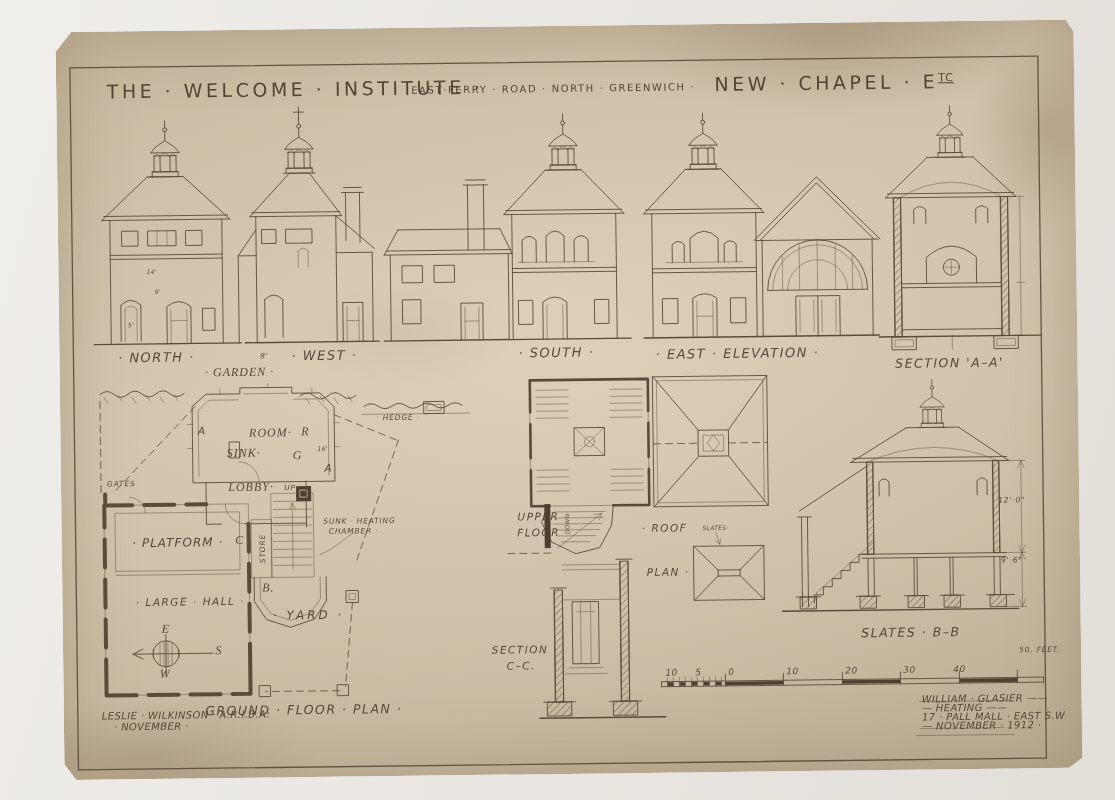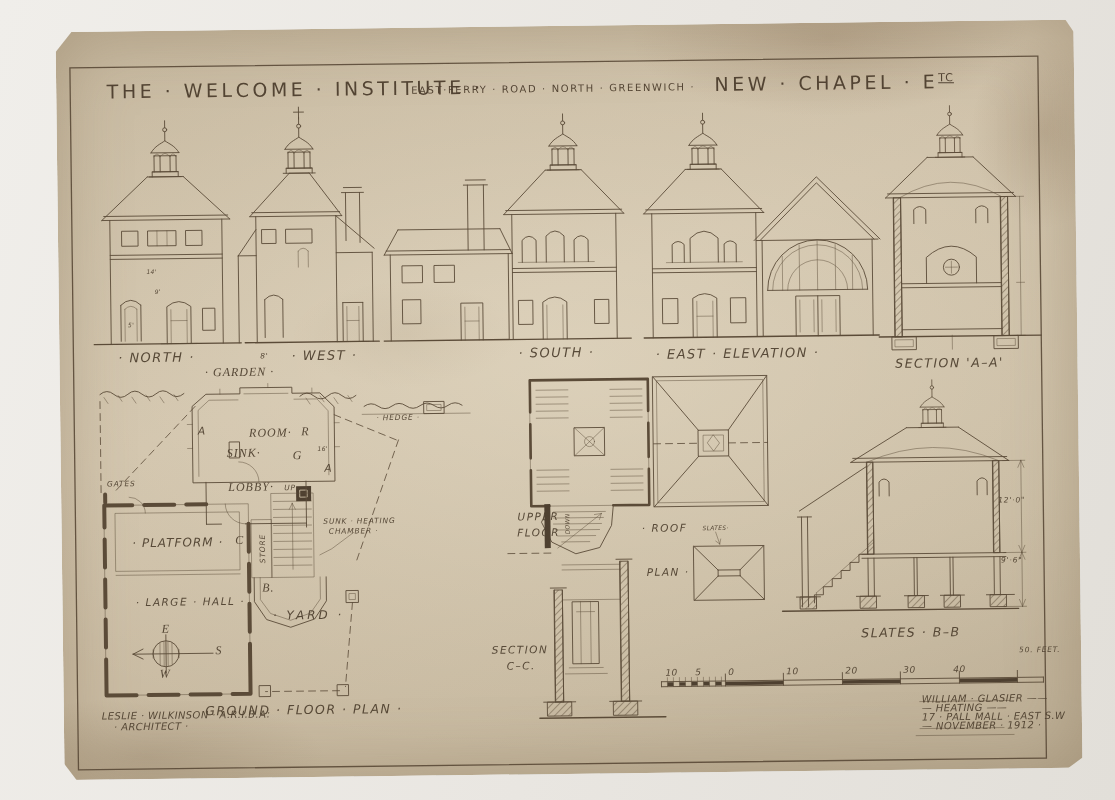--- a/index.html
+++ b/index.html
@@ -355,19 +355,19 @@
   <div class="lbl num" style="left:662px;top:670px">10</div>
   <div class="lbl num" style="left:692px;top:670px">5</div>
   <div class="lbl num" style="left:725px;top:670px">0</div>
   <div class="lbl num" style="left:783px;top:670px">10</div>
   <div class="lbl num" style="left:842px;top:670px">20</div>
   <div class="lbl num" style="left:900px;top:670px">30</div>
   <div class="lbl num" style="left:950px;top:670px">40</div>
   <div class="lbl s7" style="left:1016px;top:652px">50. FEET.</div>
 
   <div class="lbl s6" style="left:98px;top:706px">LESLIE · WILKINSON · A.R.I.B.A:</div>
-  <div class="lbl s6" style="left:110px;top:717px">· ARCHITECT ·</div>
+  <div class="lbl s6" style="left:110px;top:717px">· NOVEMBER ·</div>
   <div class="lbl s6" style="left:918px;top:699px">WILLIAM · GLASIER ——</div>
   <div class="lbl s6" style="left:918px;top:708px">— HEATING ——</div>
   <div class="lbl s6" style="left:918px;top:717px">17 · PALL MALL · EAST S.W</div>
   <div class="lbl s6" style="left:918px;top:726px">— NOVEMBER · 1912 ·</div>
  </div>
 </div>
 
 </body></html>

